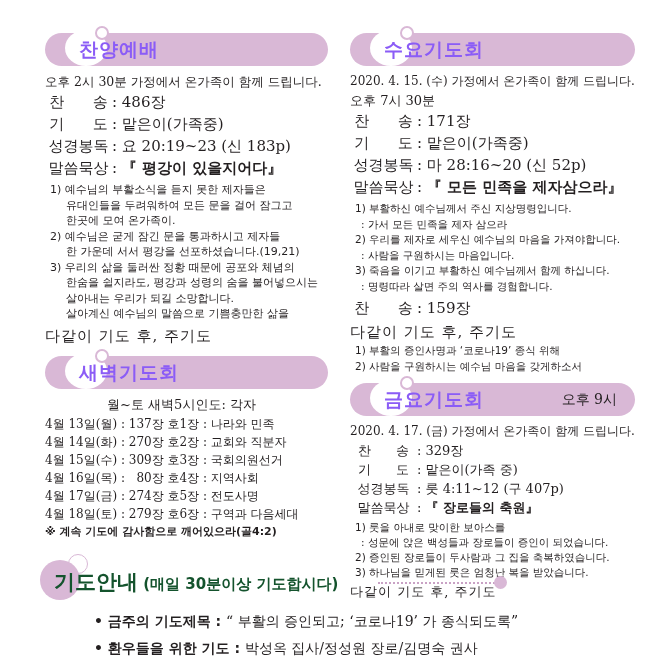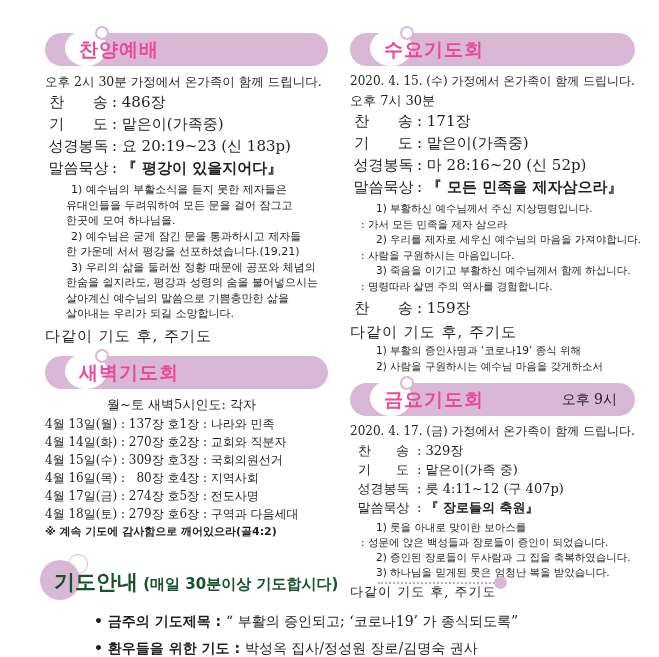--- a/index.html
+++ b/index.html
@@ -8,31 +8,31 @@
 
   .col { position: absolute; }
   .col-left { left: 45px; top: 30px; width: 283px; }
   .col-right { left: 350px; top: 30px; width: 285px; }
 
   
   .heading { position: relative; height: 36px; margin-bottom: 6px; }
   .heading .pill { position: absolute; left: 0; right: 0; top: 3px; height: 33px; background: #d9b8d6; border-radius: 17px; }
   .heading .bubble { position: absolute; left: 20px; top: 0; width: 42px; height: 36px; background: #fff; border-radius: 50%; }
   .heading .bubble-dot { position: absolute; left: 50px; top: -4px; width: 14px; height: 14px; border-radius: 50%; background: #fff; border: 2px solid #d9b8d6; }
-  .heading .title { position: absolute; left: 34px; top: 7px; font-family: "DejaVu Sans", sans-serif; font-weight: bold; font-size: 19px; color: #ec4899; letter-spacing: 1px; }
+  .heading .title { position: absolute; left: 34px; top: 7px; font-family: "DejaVu Sans", sans-serif; font-weight: bold; font-size: 19px; color: #8b5cf6; letter-spacing: 1px; }
   .heading .side { position: absolute; right: 18px; top: 11px; font-size: 14px; color: #231f20; }
 
   .line { font-size: 13px; line-height: 19px; white-space: nowrap; }
   .line.big { font-size: 15px; line-height: 22px; }
   .lbl { display: inline-block; }
   .lbl.w { width: 67px; letter-spacing: 0; text-align: center; }
   .bold { font-family: "DejaVu Sans", sans-serif; font-weight: bold; }
 
   .list { font-family: "DejaVu Sans", sans-serif; font-size: 11px; line-height: 15.5px; margin: 3px 0 3px 5px; }
-  .list .item { white-space: nowrap; margin-left: 21px; }
+  .list .item { white-space: nowrap; }
   .list .cont { padding-left: 16px; white-space: nowrap; }
   .list .sub { padding-left: 6px; white-space: nowrap; }
 
   .closing { font-size: 15px; line-height: 22px; letter-spacing: 1px; margin-top: 2px; }
 
   .sched { font-size: 12px; line-height: 18px; white-space: nowrap; }
   .sched-head { display: flex; justify-content: center; font-size: 13px; line-height: 20px; padding-right: 10px; }
   .note { font-family: "DejaVu Sans", sans-serif; font-weight: bold; font-size: 11px; line-height: 18px; color: #231f20; }
 
   
@@ -69,27 +69,27 @@
     <div class="line big">
       <span class="lbl w">성경봉독</span><span>: 요 20:19~23 (신 183p)</span>
     </div>
     <div class="line big">
       <span class="lbl w">말씀묵상</span><span>:</span>
       <span class="bold">『 평강이 있을지어다』</span>
     </div>
     <div class="list">
       <div class="item">1) 예수님의 부활소식을 듣지 못한 제자들은</div>
       <div class="cont">유대인들을 두려워하여 모든 문을 걸어 잠그고</div>
-      <div class="cont">한곳에 모여 하나님을.</div>
+      <div class="cont">한곳에 모여 온가족이.</div>
       <div class="item">2) 예수님은 굳게 잠긴 문을 통과하시고 제자들</div>
       <div class="cont">한 가운데 서서 평강을 선포하셨습니다.(19,21)</div>
       <div class="item">3) 우리의 삶을 둘러싼 정황 때문에 공포와 체념의</div>
       <div class="cont">한숨을 쉴지라도, 평강과 성령의 숨을 불어넣으시는</div>
+      <div class="cont">살아내는 우리가 되길 소망합니다.</div>
       <div class="cont">살아계신 예수님의 말씀으로 기쁨충만한 삶을</div>
-      <div class="cont">살아내는 우리가 되길 소망합니다.</div>
     </div>
     <div class="closing">다같이 기도 후, 주기도</div>
   </section>
 
   <section style="margin-top:6px">
     <div class="heading">
       <div class="pill"></div>
       <div class="bubble"></div>
       <div class="bubble-dot"></div>
       <div class="title">새벽기도회</div>

